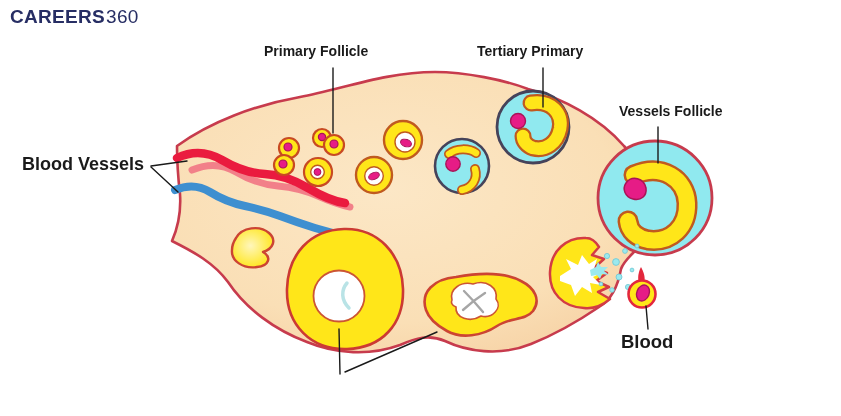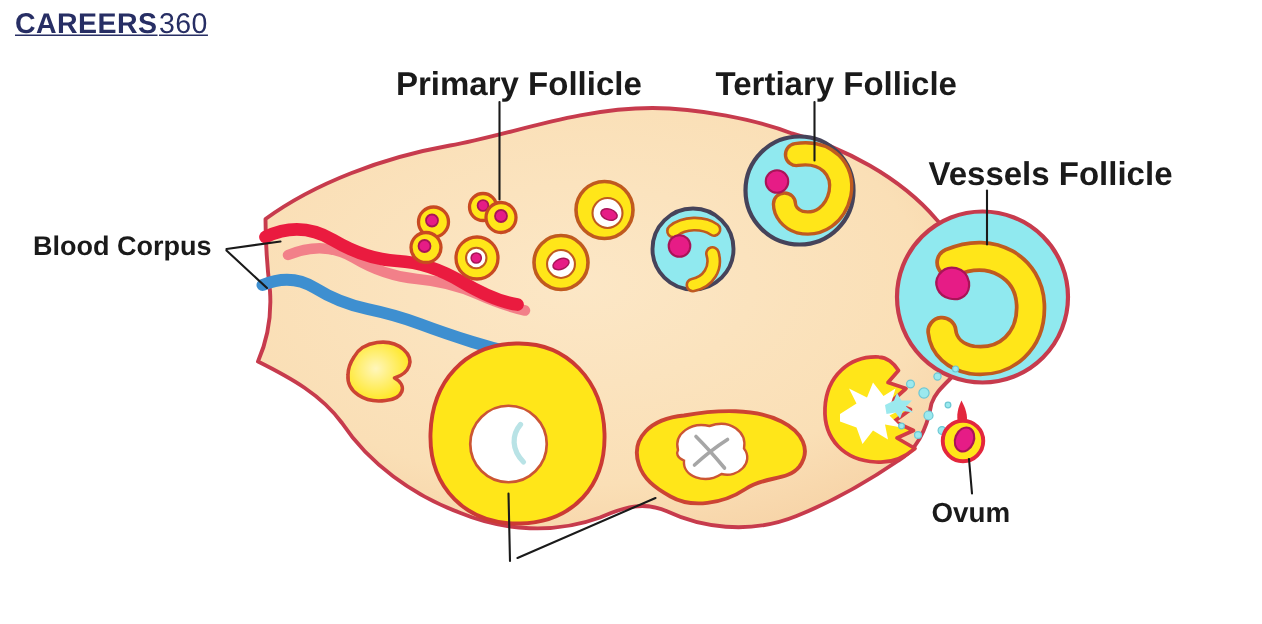--- a/index.html
+++ b/index.html
@@ -7,27 +7,27 @@
     position:relative;
     width:841px;height:416px;
     background:#fff;
     font-family:"Liberation Sans",sans-serif;
     overflow:hidden;
   }
   #diagram-svg{position:absolute;left:0;top:0;}
   .logo{
     position:absolute;left:10px;top:6px;
     font-size:19px;color:#272E64;letter-spacing:.3px;
-    user-select:none;white-space:nowrap;text-decoration:underline;
+    user-select:none;white-space:nowrap;
   }
   .logo .b{font-weight:800;}
   .logo .l{font-weight:300;margin-left:1px;}
   .lbl{
     position:absolute;
-    font-weight:600;font-size:22px;color:#1a1a1a;
+    font-weight:600;font-size:14px;color:#1a1a1a;
     white-space:nowrap;line-height:1.2;
   }
   #lbl-primary{left:264px;top:43px;}
   #lbl-tertiary{left:477px;top:43px;}
   #lbl-graafian{left:619px;top:103px;}
   #lbl-blood{left:22px;top:154px;font-size:18px;}
   #lbl-corpus{left:271px;top:377px;font-size:18px;}
   #lbl-ovum{left:621px;top:331px;font-size:18.5px;}
 </style>
 </head>
@@ -204,18 +204,18 @@
       <line x1="345" y1="372" x2="437" y2="332"></line>
       <line x1="648" y1="329" x2="646" y2="306"></line>
     </g>
   </svg>
 
   <div class="logo">
     <span class="b">CAREERS</span><span class="l">360</span>
   </div>
 
   <div class="lbl" id="lbl-primary">Primary Follicle</div>
-  <div class="lbl" id="lbl-tertiary">Tertiary Follicle</div>
+  <div class="lbl" id="lbl-tertiary">Tertiary Primary</div>
   <div class="lbl" id="lbl-graafian">Vessels Follicle</div>
-  <div class="lbl" id="lbl-blood">Blood Corpus</div>
-  <div class="lbl" id="lbl-ovum">Ovum</div>
+  <div class="lbl" id="lbl-blood">Blood Vessels</div>
+  <div class="lbl" id="lbl-ovum">Blood</div>
 
 </div>
 
 </body></html>

